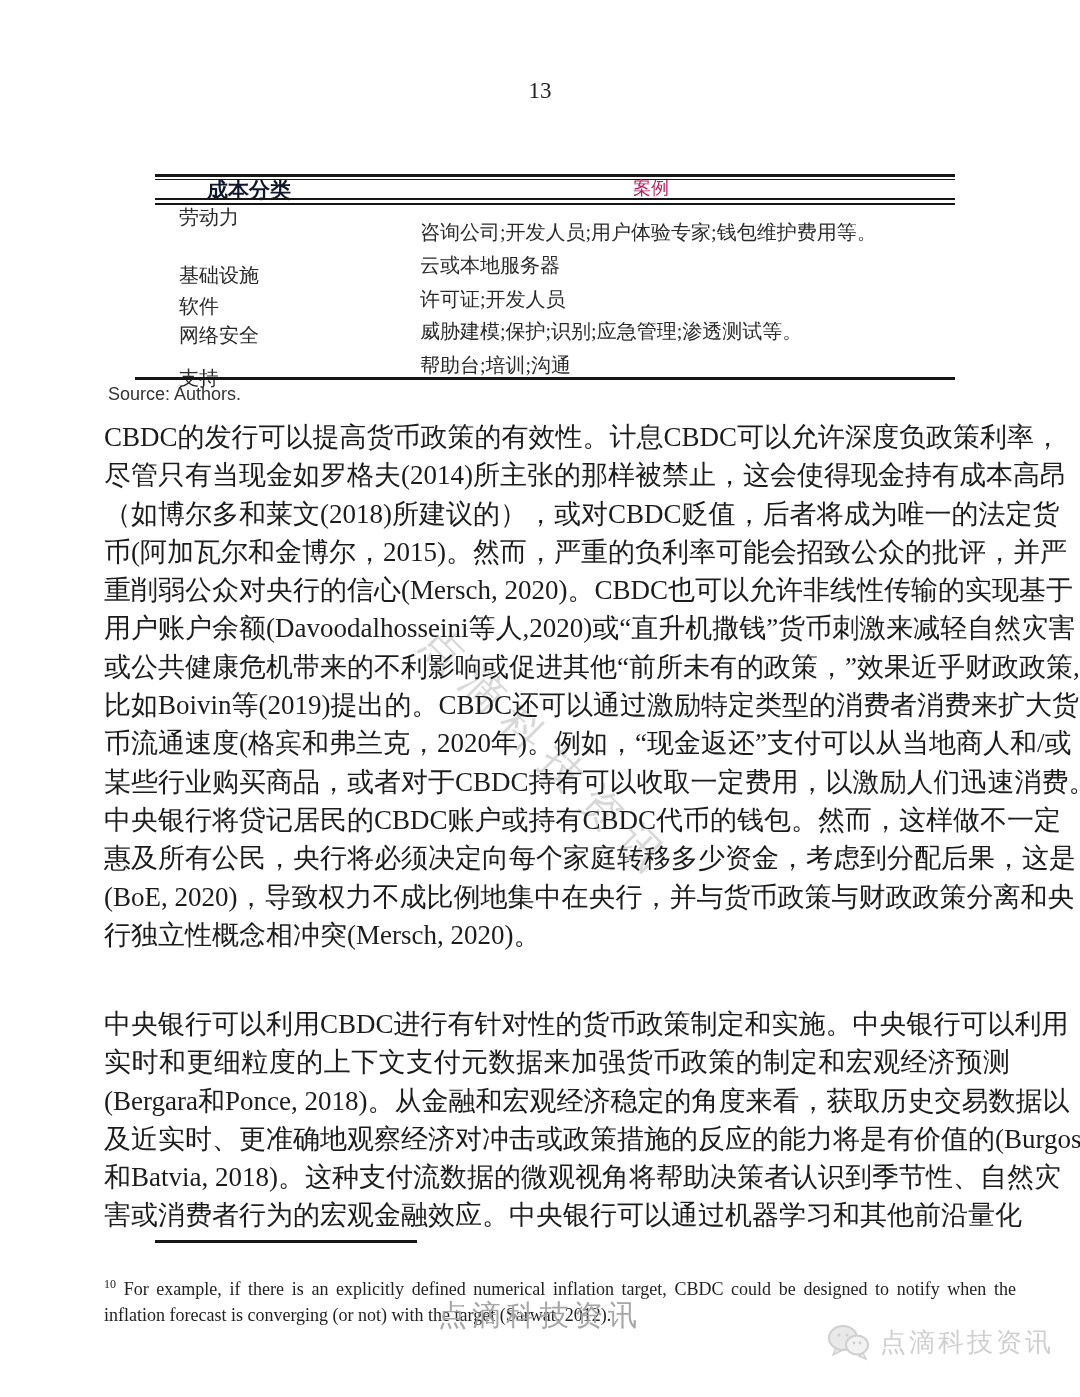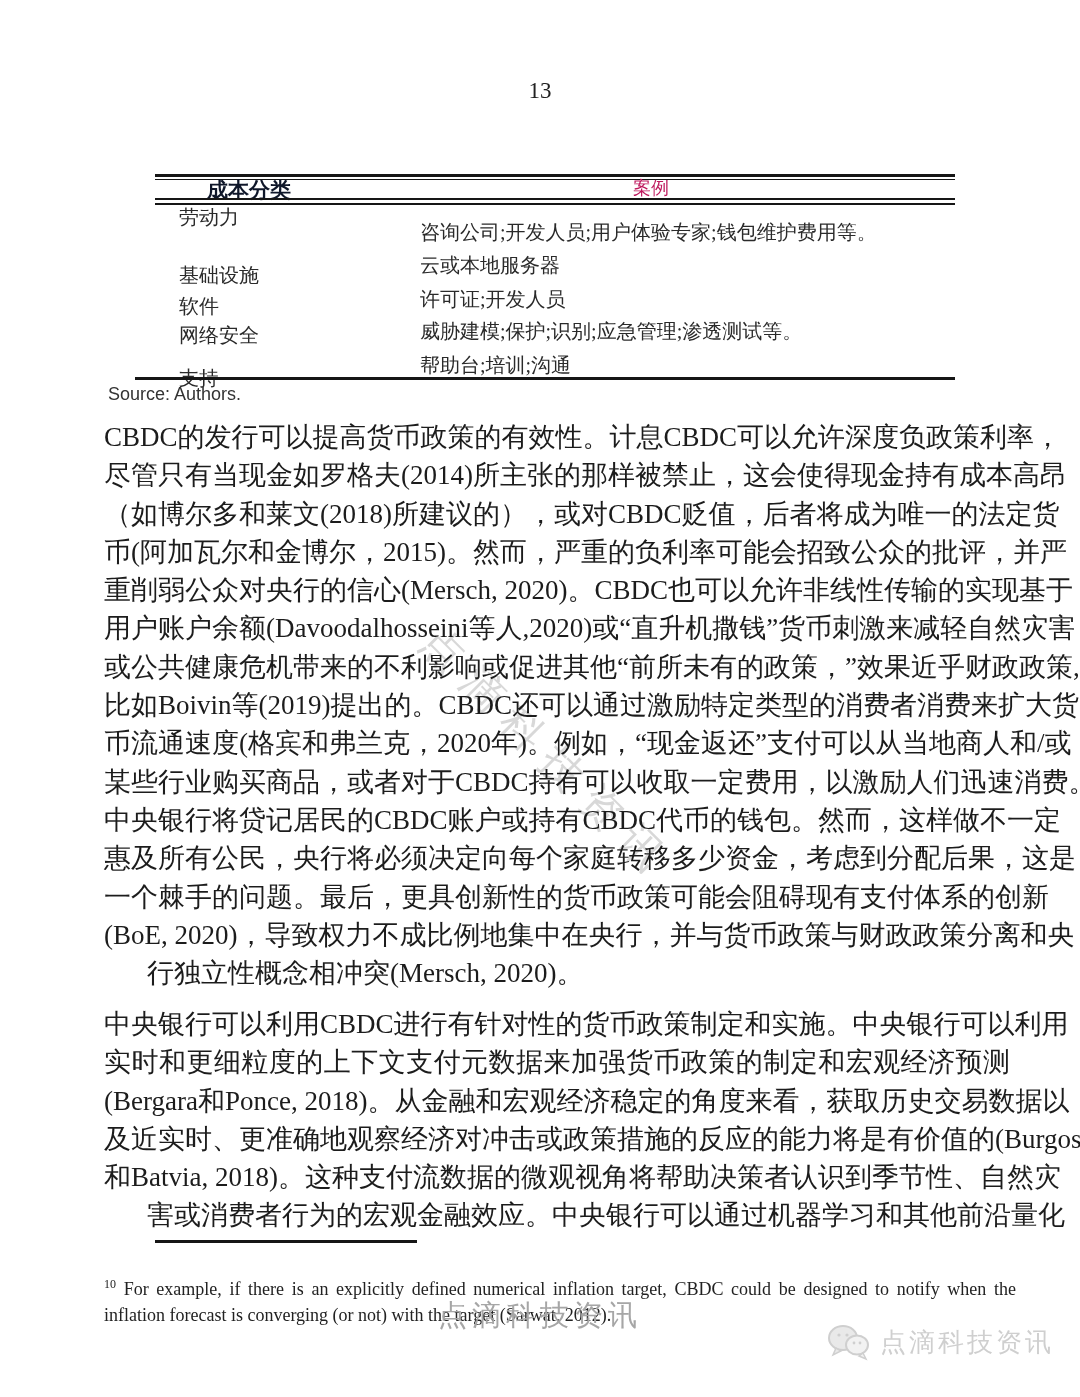--- a/index.html
+++ b/index.html
@@ -43,21 +43,21 @@
   
   .para{position:absolute;left:104px;width:906px;}
   .para1{top:418px;}
   .para2{top:1005px;font-family:Liberation Serif, serif;}
   .bline{
     height:38.3px;line-height:38.3px;
     font-size:27px;color:#1c1c1c;
     text-align:justify;text-align-last:justify;
     white-space:nowrap;
   }
-  .bline.short{text-align-last:left;margin-left:43px;}
+  .bline.short{text-align-last:left;}
   
   .fnrule{position:absolute;left:155px;top:1240px;width:262px;height:3px;background:#161616;}
   .footnote{
     position:absolute;left:104px;top:1253px;width:912px;
     font-size:18px;line-height:26px;color:#222;
     text-align:justify;
   }
   .footnote sup{font-size:12px;}
   
   .wm-diag{
@@ -126,21 +126,20 @@
     <div class="bline">（如博尔多和莱文(2018)所建议的），或对CBDC贬值，后者将成为唯一的法定货</div>
     <div class="bline">币(阿加瓦尔和金博尔，2015)。然而，严重的负利率可能会招致公众的批评，并严</div>
     <div class="bline">重削弱公众对央行的信心(Mersch, 2020)。CBDC也可以允许非线性传输的实现基于</div>
     <div class="bline">用户账户余额(Davoodalhosseini等人,2020)或“直升机撒钱”货币刺激来减轻自然灾害</div>
     <div class="bline">或公共健康危机带来的不利影响或促进其他“前所未有的政策，”效果近乎财政政策,</div>
     <div class="bline">比如Boivin等(2019)提出的。CBDC还可以通过激励特定类型的消费者消费来扩大货</div>
     <div class="bline">币流通速度(格宾和弗兰克，2020年)。例如，“现金返还”支付可以从当地商人和/或</div>
     <div class="bline">某些行业购买商品，或者对于CBDC持有可以收取一定费用，以激励人们迅速消费。</div>
     <div class="bline">中央银行将贷记居民的CBDC账户或持有CBDC代币的钱包。然而，这样做不一定</div>
     <div class="bline">惠及所有公民，央行将必须决定向每个家庭转移多少资金，考虑到分配后果，这是</div>
-    <div class="bline">一个棘手的问题。最后，更具创新性的货币政策可能会阻碍现有支付体系的创新</div>
     <div class="bline">(BoE, 2020)，导致权力不成比例地集中在央行，并与货币政策与财政政策分离和央</div>
     <div class="bline short">行独立性概念相冲突(Mersch, 2020)。</div>
   </div>
 
   <div class="para para2">
     <div class="bline">中央银行可以利用CBDC进行有针对性的货币政策制定和实施。中央银行可以利用</div>
     <div class="bline">实时和更细粒度的上下文支付元数据来加强货币政策的制定和宏观经济预测</div>
     <div class="bline">(Bergara和Ponce, 2018)。从金融和宏观经济稳定的角度来看，获取历史交易数据以</div>
     <div class="bline">及近实时、更准确地观察经济对冲击或政策措施的反应的能力将是有价值的(Burgos</div>
     <div class="bline">和Batvia, 2018)。这种支付流数据的微观视角将帮助决策者认识到季节性、自然灾</div>

